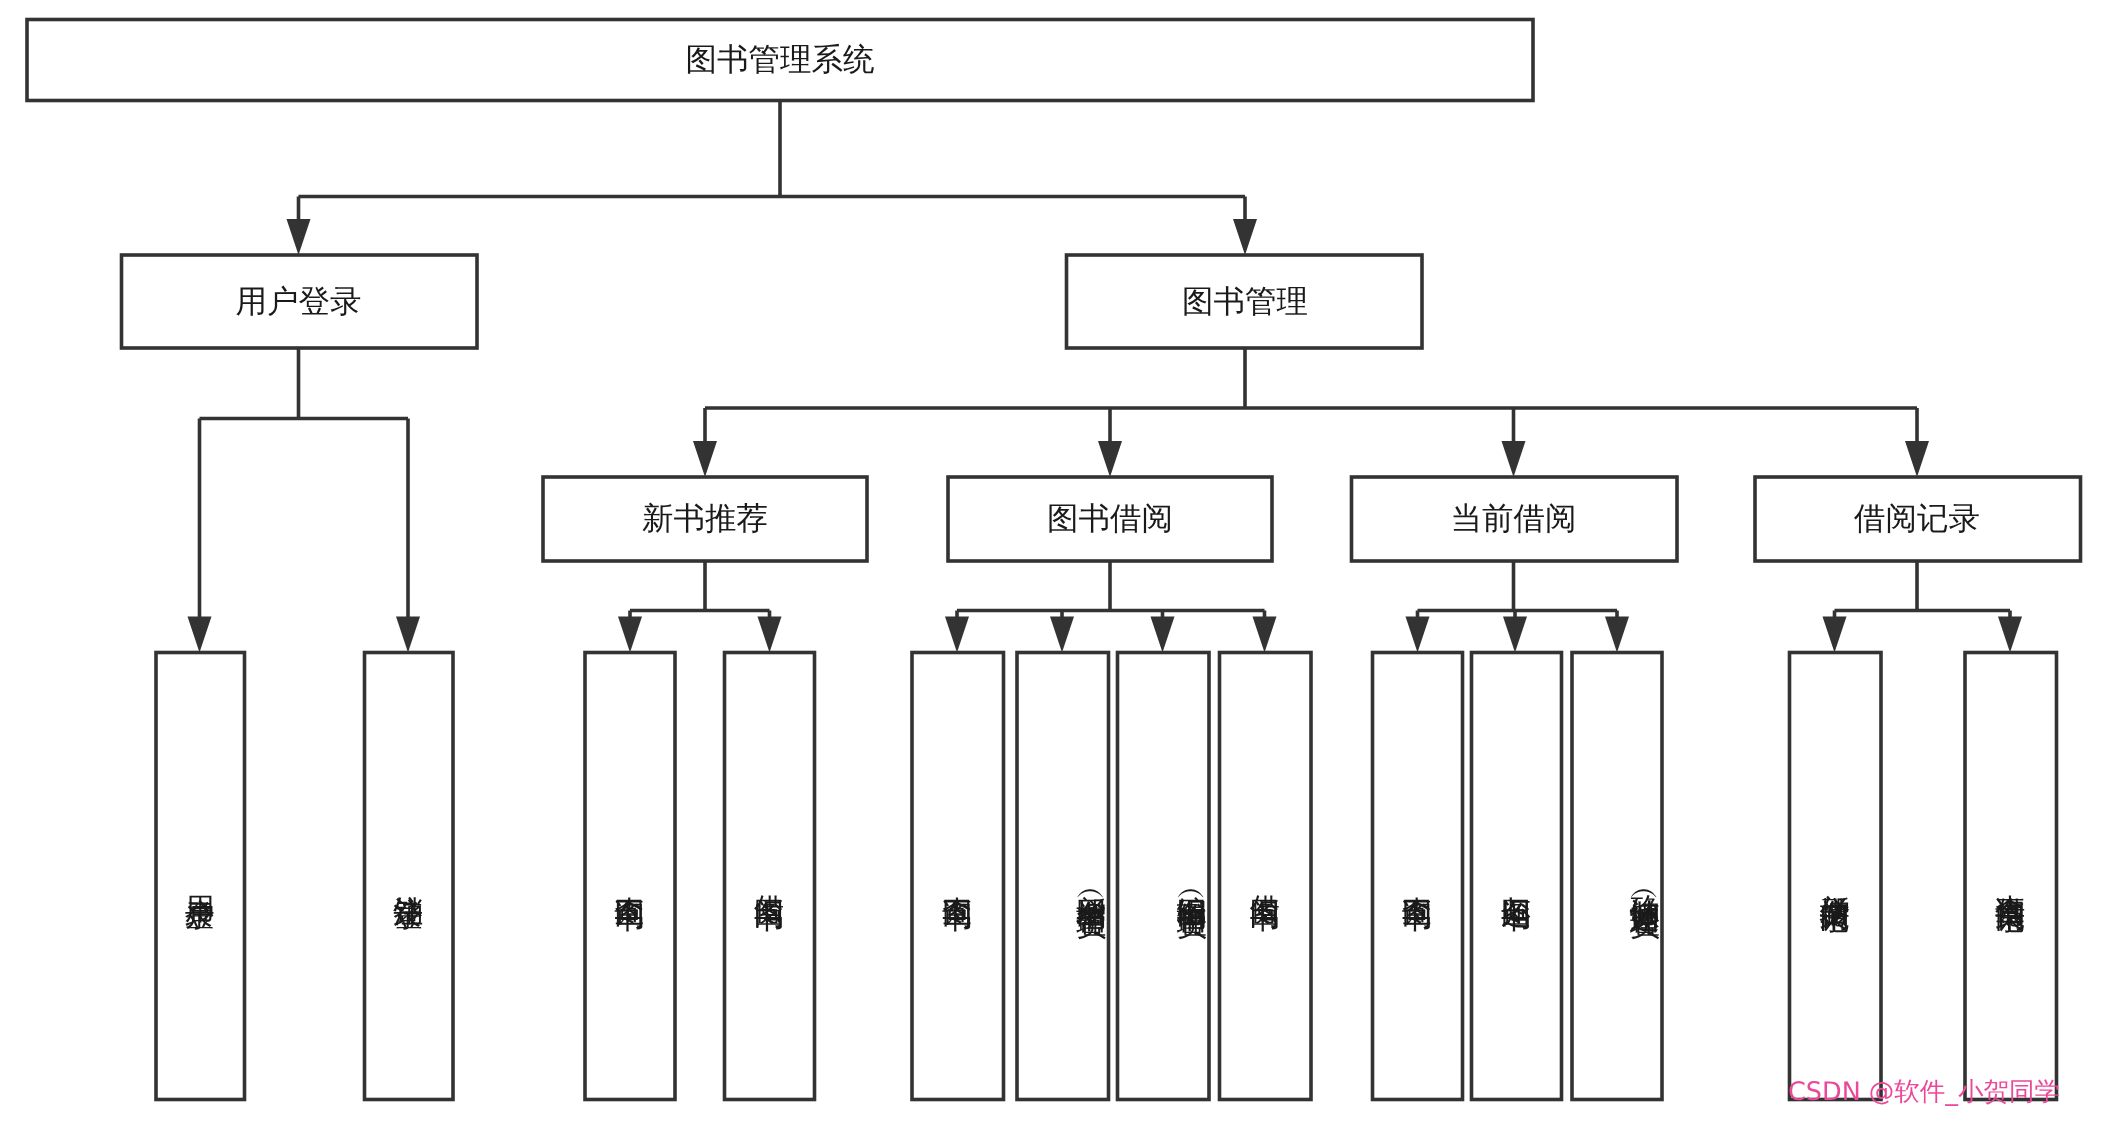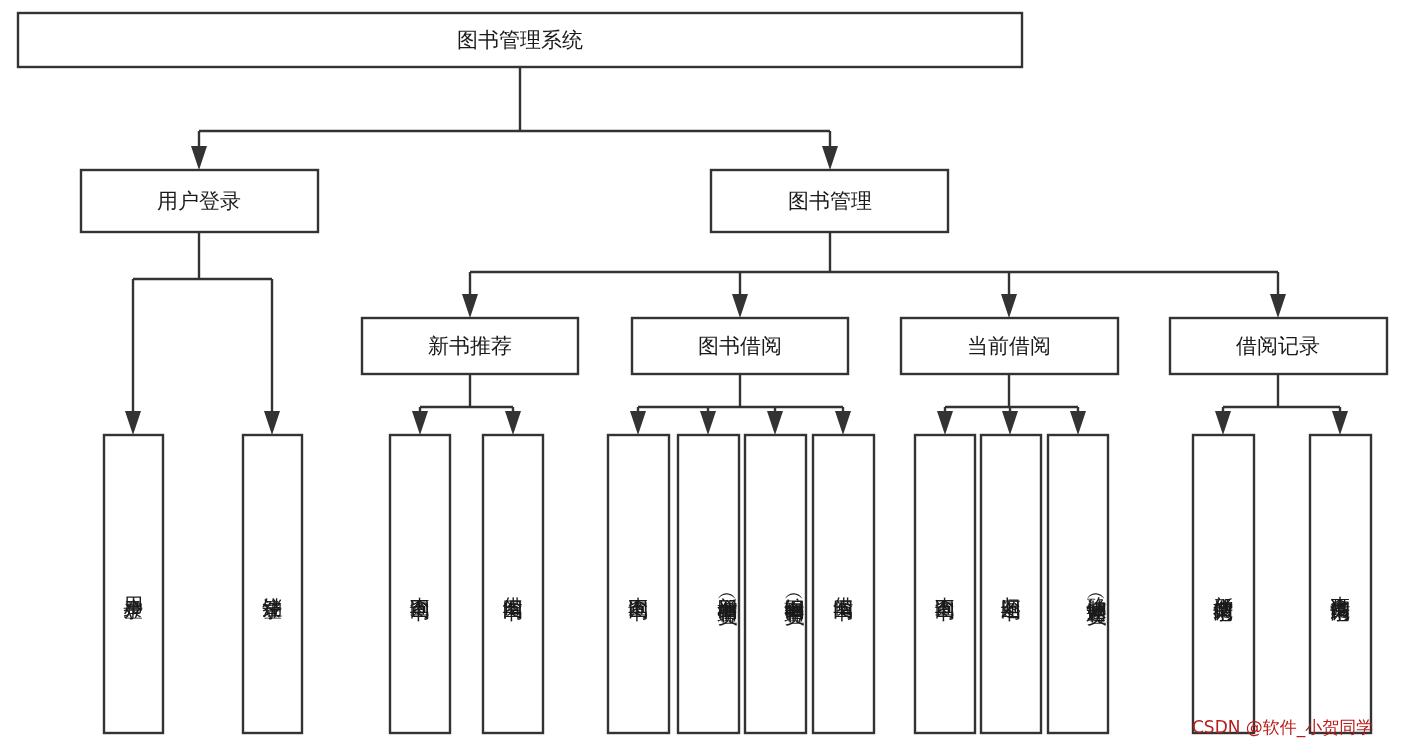--- a/index.html
+++ b/index.html
@@ -55,21 +55,21 @@
     line-height: 1.12;
     letter-spacing: 1.5px;
     white-space: nowrap;
     text-align: center;
     pointer-events: none;
   }
   .watermark {
     position: absolute;
     font-family: "DejaVu Sans", "Liberation Sans", sans-serif;
     font-size: 17px;
-    color: #b91c1c;
+    color: #ec4899;
     white-space: nowrap;
   }
 </style>
 </head>
 <body>
 
 <div id="diagram-root">
 
   <svg class="diagram-canvas" viewBox="0 0 1405 747">
 

